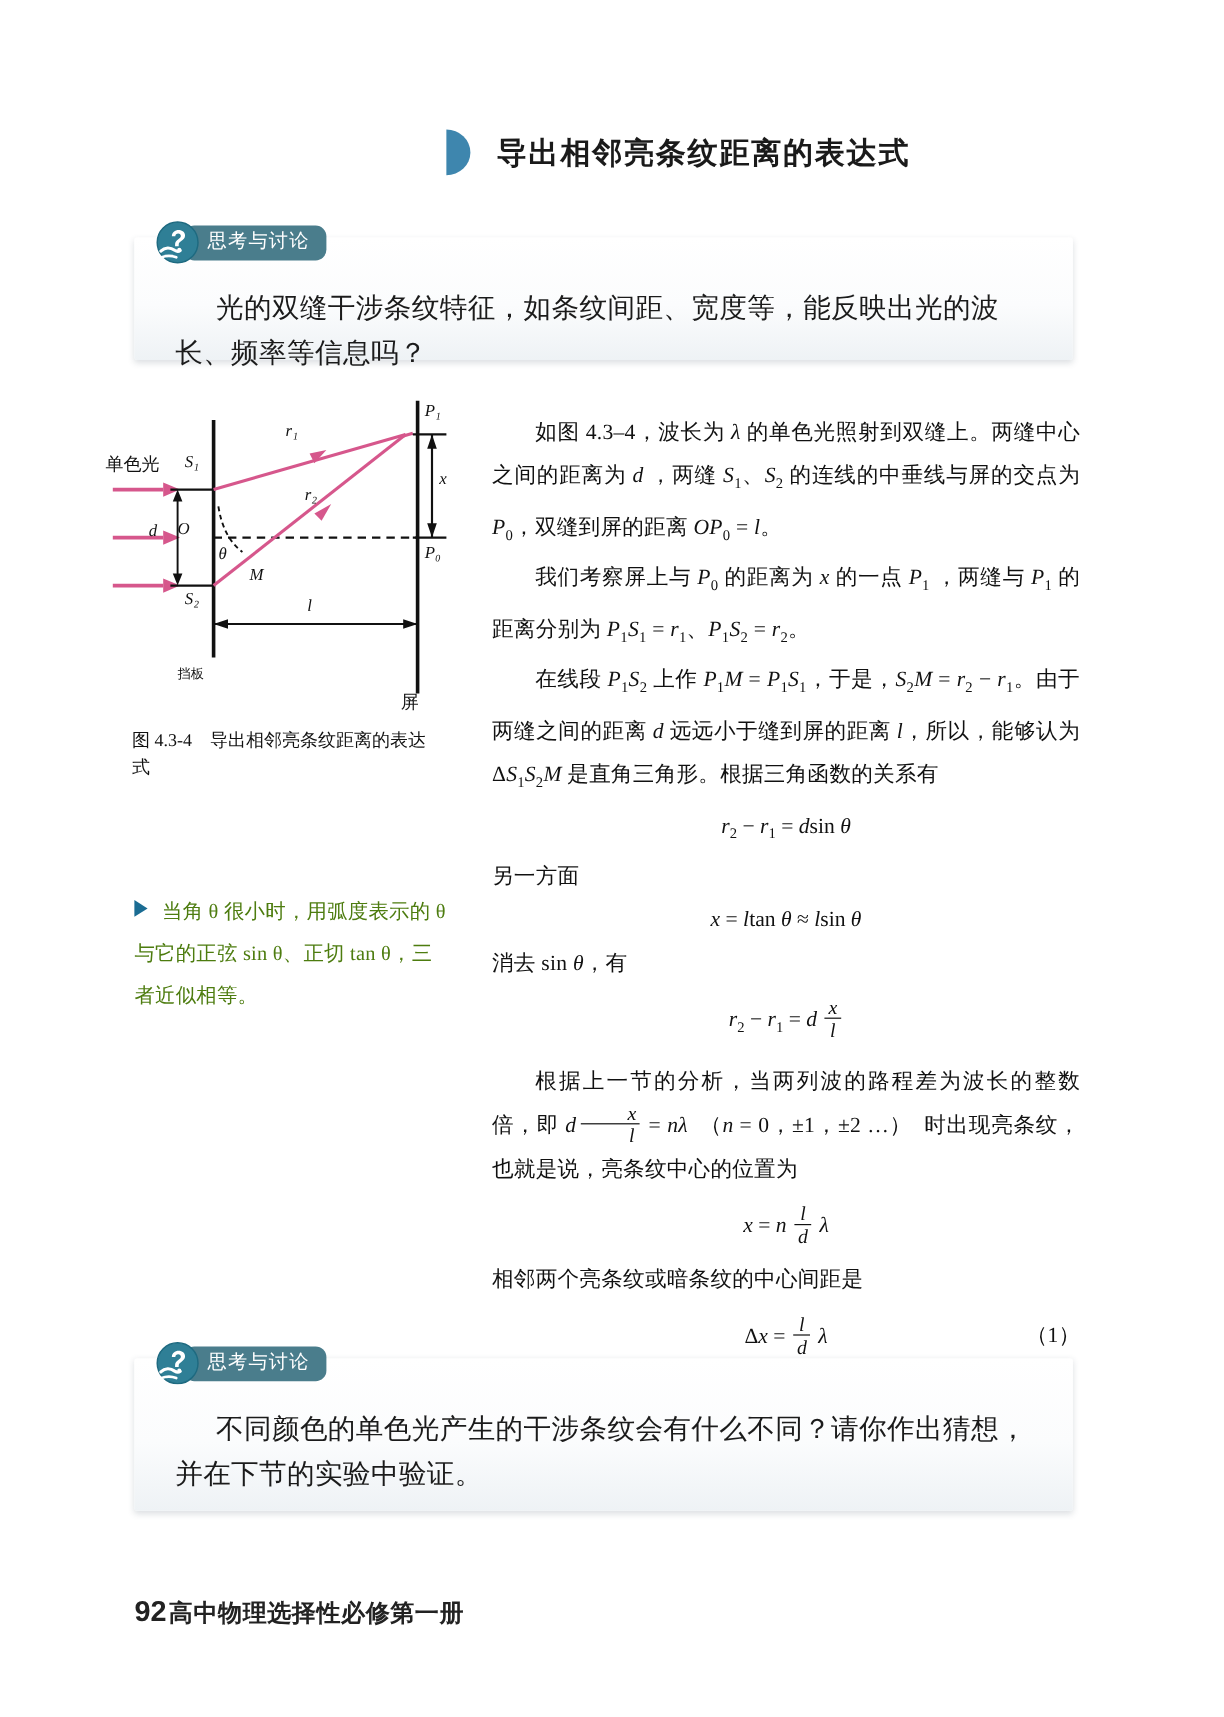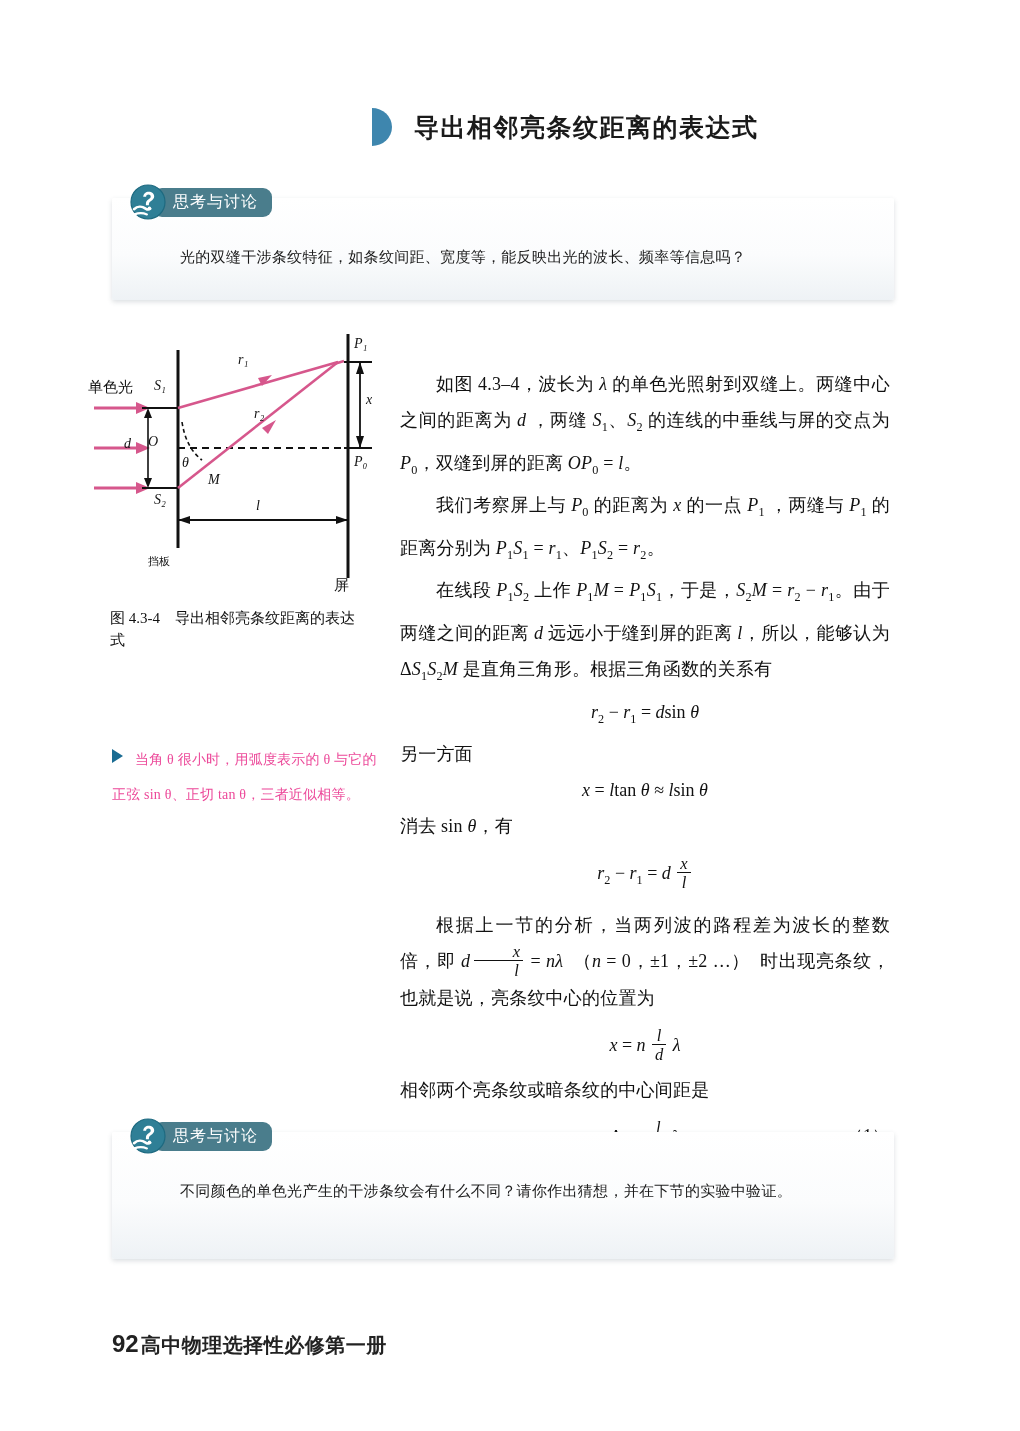--- a/index.html
+++ b/index.html
@@ -77,21 +77,21 @@
     padding: 4px 14px 5px 20px;
     border-radius: 9px;
     line-height: 20px;
     white-space: nowrap;
   }
   .discuss-body {
     position: absolute;
     left: 0;
     right: 0;
     font-family: "Liberation Serif", "DejaVu Serif", serif;
-    font-size: 15px;
+    font-size: 23px;
     line-height: 38px;
     color: #1b1b1b;
     padding: 0 26px 0 34px;
     letter-spacing: 0.3px;
   }
   .indent2 { text-indent: 34px; }
 
   
   .figure {
     position: absolute;
@@ -110,42 +110,41 @@
     color: #111;
     font-family: "Liberation Serif", "DejaVu Serif", serif;
   }
 
   
   .sidenote {
     position: absolute;
     left: 112px;
     top: 742px;
     width: 265px;
-    color: #ec4899;
-    font-size: 14px;
+    color: #4d7c0f;
+    font-size: 17px;
     line-height: 35px;
     letter-spacing: 0.2px;
   }
   .sidenote .tri {
     display: inline-block;
     width: 0; height: 0;
     border-left: 11px solid #1a6c93;
     border-top: 7px solid transparent;
     border-bottom: 7px solid transparent;
     margin-right: 12px;
     vertical-align: 1px;
   }
 
   
   .col {
     position: absolute;
-    left: 400px;
+    left: 410px;
     top: 342px;
     width: 490px;
-    margin-top: 24px;
   }
   .col p {
     margin: 0;
     font-size: 18px;
     line-height: 36px;
     text-indent: 36px;
     letter-spacing: 0.2px;
     text-align: justify;
   }
   .col p.noindent { text-indent: 0; }

